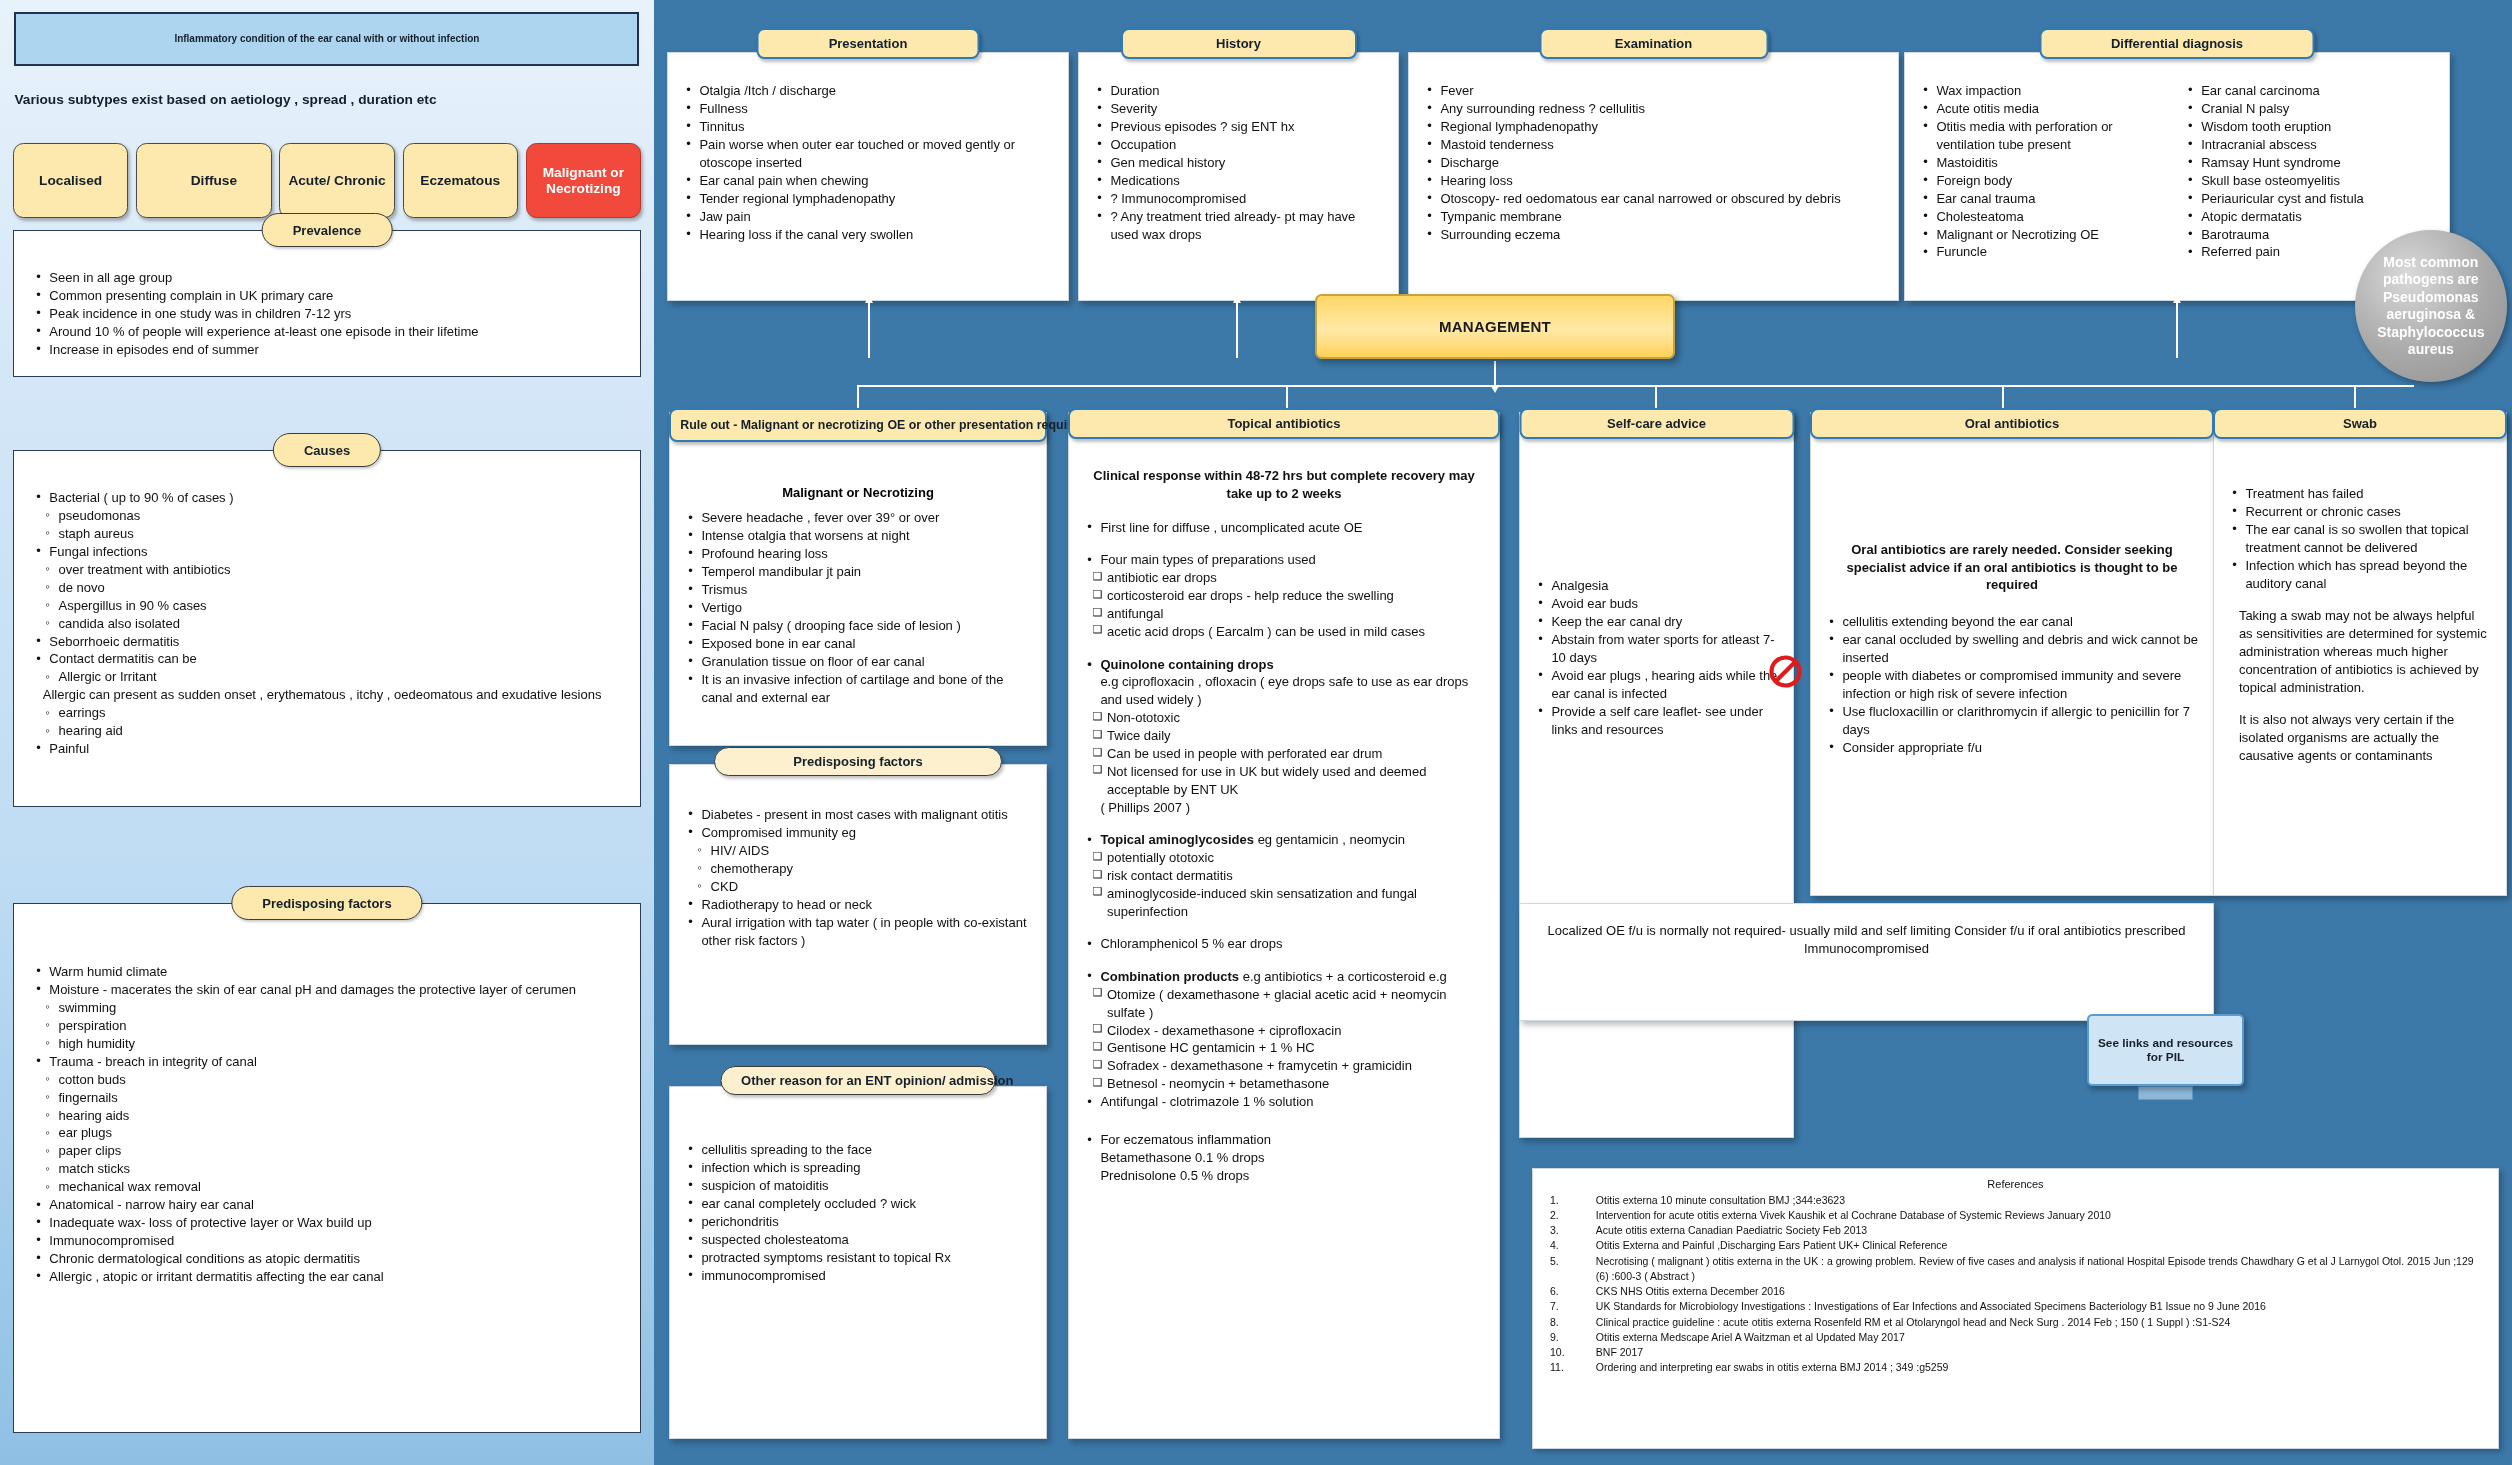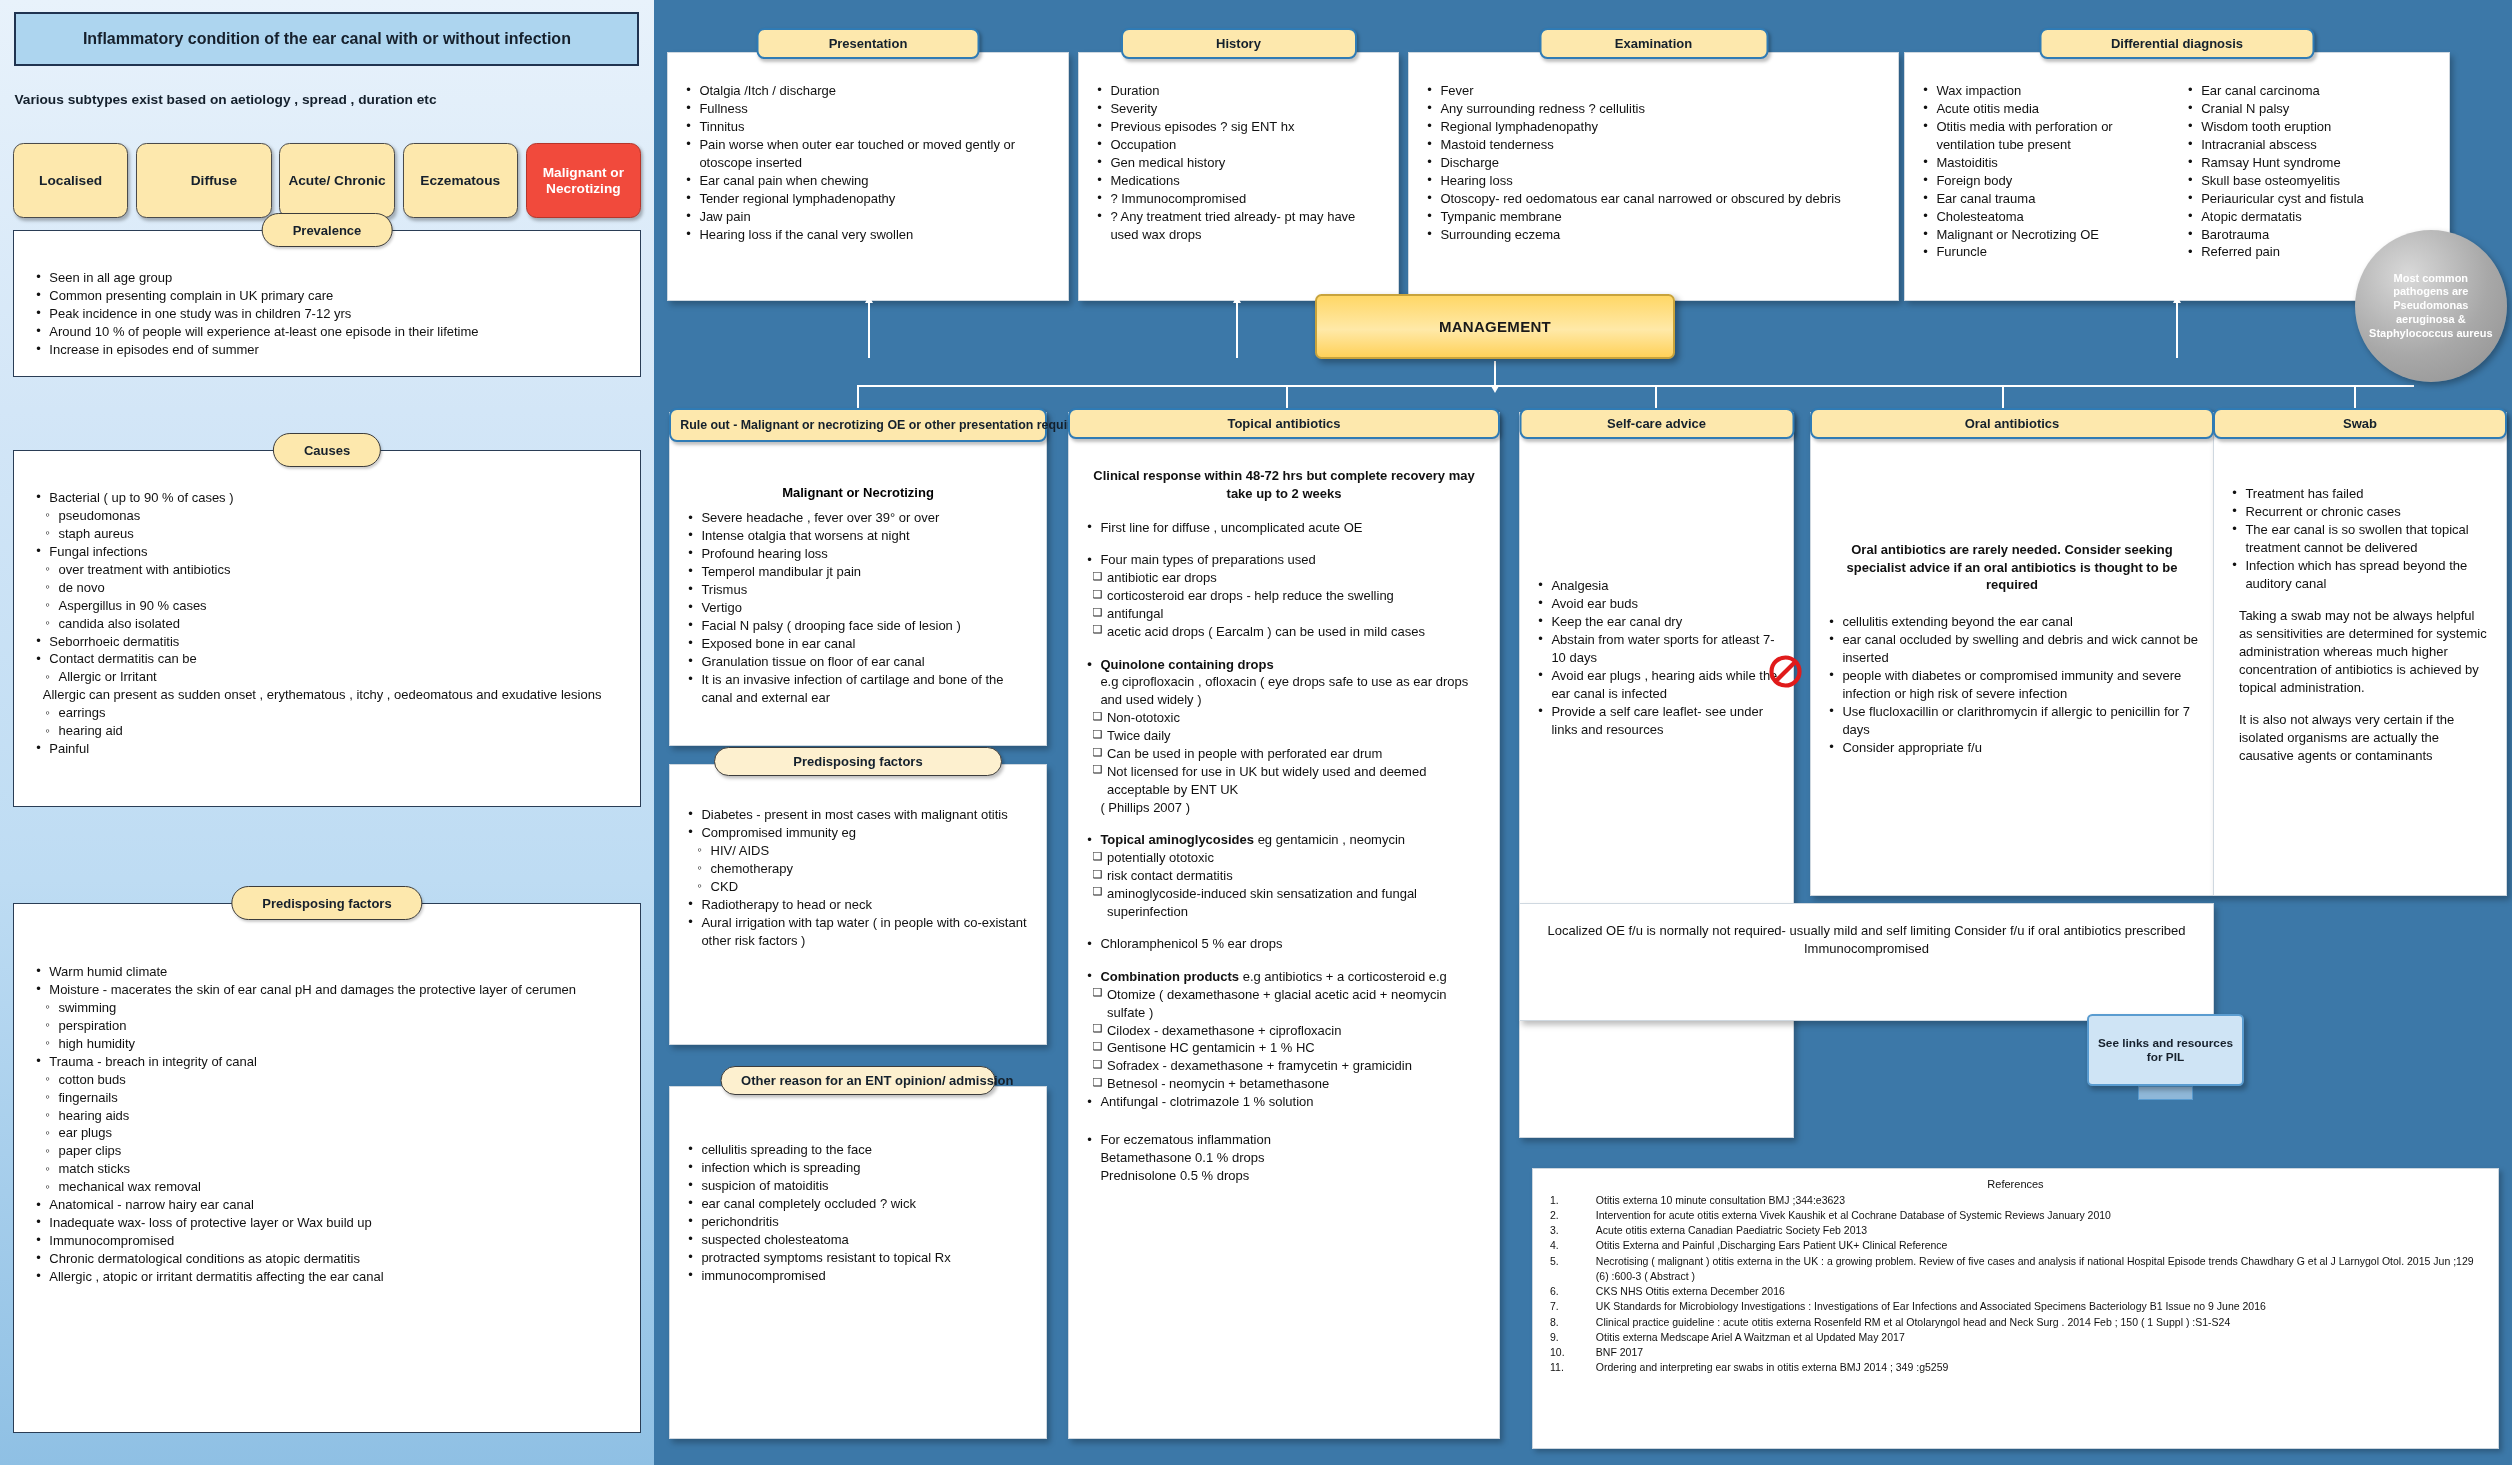--- a/index.html
+++ b/index.html
@@ -12,21 +12,21 @@
   }
   
   #left-panel {
     position:absolute; left:0; top:0; width:654px; height:1465px;
     background:linear-gradient(180deg,#e8f2fb 0%,#d3e6f7 28%,#bedcf3 60%,#8fc0e4 100%);
   }
   .hero-box {
     position:absolute; left:14.4px; top:11.8px; width:625px; height:54px;
     background:#add5ef; border:2.6px solid #1f3350;
     display:flex; align-items:center; justify-content:center; text-align:center;
-    font-size:16px; font-weight:bold; color:#16202c; padding:0 7.9px;
+    font-size:10px; font-weight:bold; color:#16202c; padding:0 7.9px;
   }
   .subtitle {
     position:absolute; left:14.4px; top:92px; width:625px;
     text-align:left; font-size:13.7px; font-weight:bold; color:#14202c;
   }
   .chip-row { position:absolute; left:13px; top:143px; width:628px; height:75px; display:flex; gap:7.9px; }
   .chip {
     flex:1; border-radius:10.5px; border:1.3px solid #4a4a4a;
     background:#fde8ad; display:flex; align-items:center; justify-content:center;
     text-align:center; font-size:13.7px; font-weight:bold; color:#16202c;
@@ -81,21 +81,21 @@
     display:flex; align-items:center; justify-content:center;
     font-size:15px; font-weight:bold; color:#1a1a1a; letter-spacing:0.3px;
     box-shadow:3.3px 3.9px 6.5px rgba(0,0,0,.3); z-index:8;
   }
   
   #pathogen-bubble {
     position:absolute; right:5.2px; top:230px; width:152px; height:152px;
     border-radius:50%;
     background:radial-gradient(circle at 35% 30%,#d9d9d9 0%,#a8a8a8 55%,#8f8f8f 100%);
     display:flex; align-items:center; justify-content:center; text-align:center;
-    color:#ffffff; font-size:11px; font-weight:bold; line-height:1.25; padding:11.8px;
+    color:#ffffff; font-size:14px; font-weight:bold; line-height:1.25; padding:11.8px;
     box-shadow:2.6px 3.3px 5.9px rgba(0,0,0,.3); z-index:9;
   }
   
   #no-entry {
     position:absolute; left:1768px; top:654px; width:35px; height:35px; z-index:10;
   }
   
   #links-btn {
     position:absolute; left:2087px; top:1014px; width:157px; height:72px;
     background:#cfe4f5; border:2px solid #5a9cd0; border-radius:5.2px;

